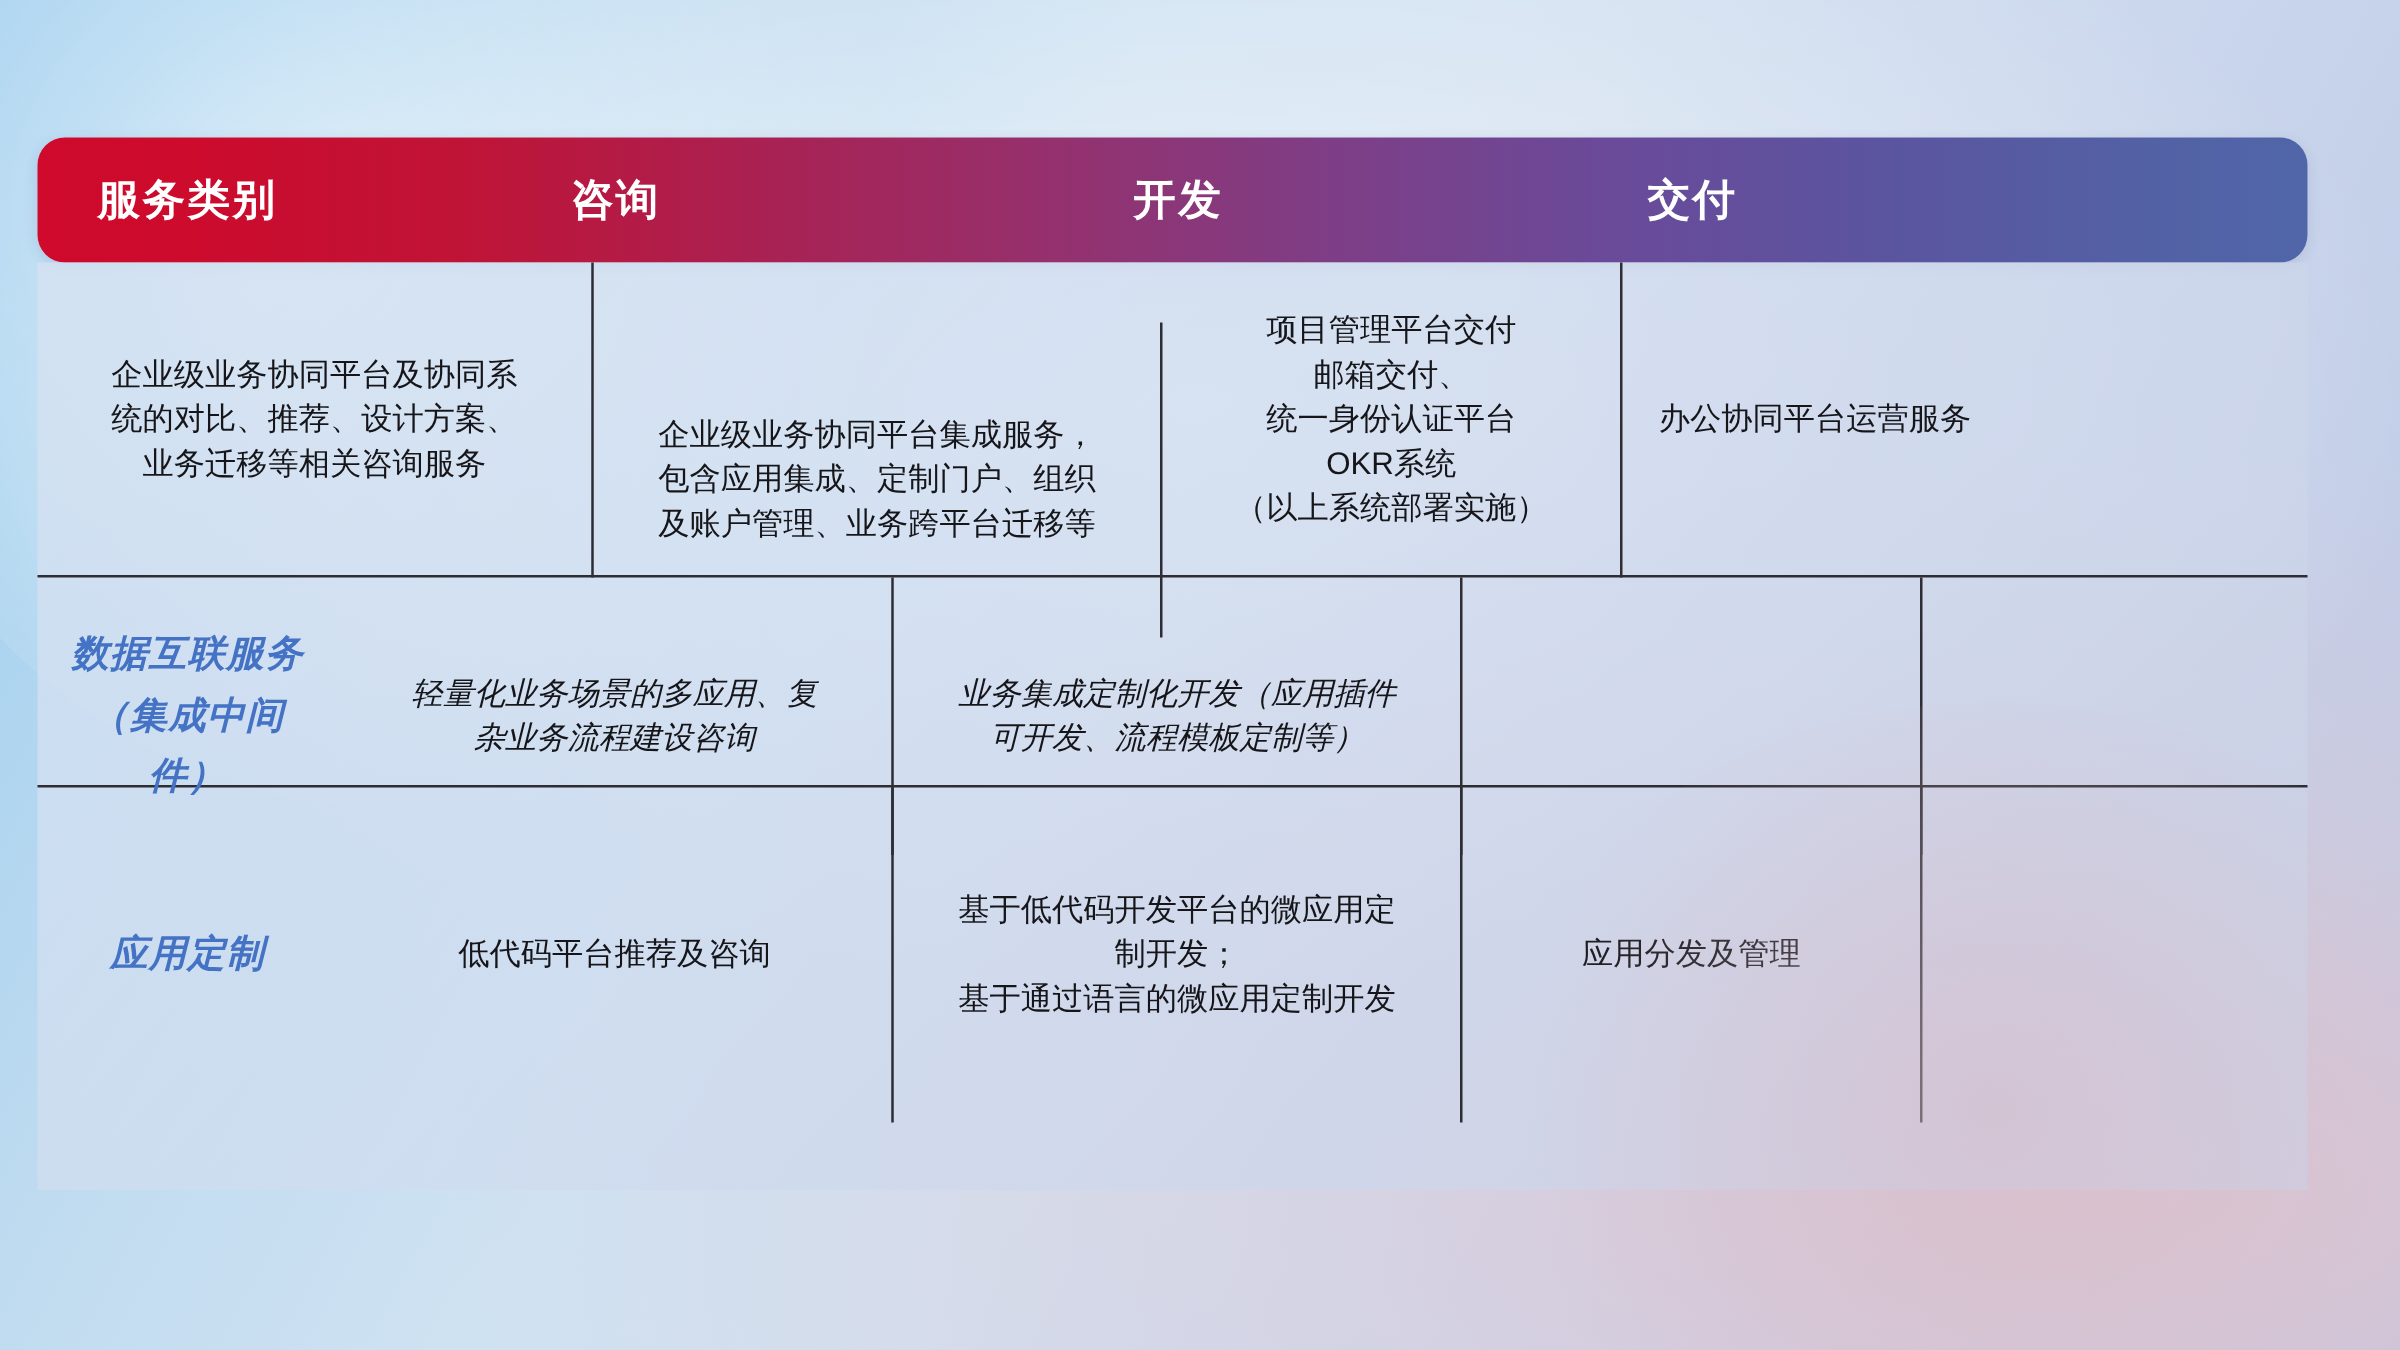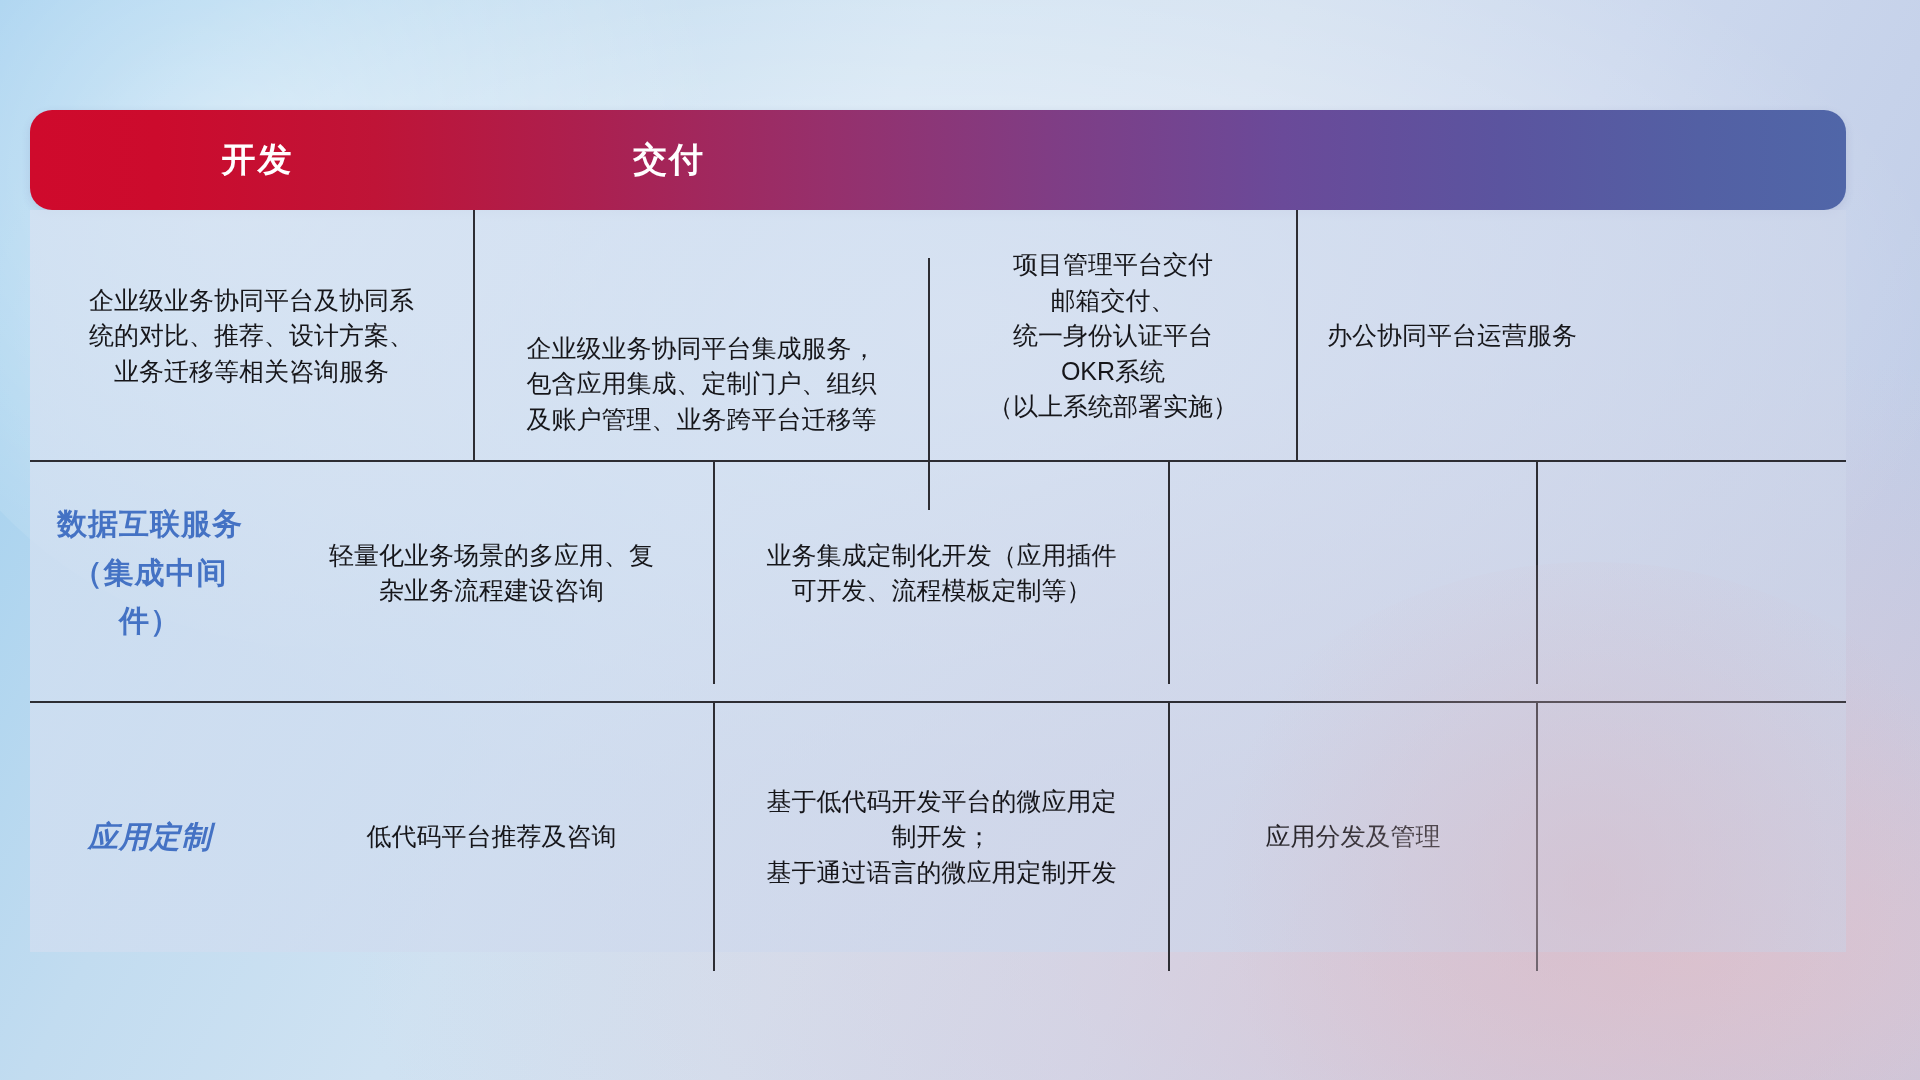--- a/index.html
+++ b/index.html
@@ -143,40 +143,42 @@
   }
 </style>
 </head>
 <body>
 
 <div id="page">
 
   <div class="table-wrap">
 
     <div class="thead" id="thead">
+        <div class="th" style="width: 240px;">服务类别</div>
+        <div class="th" style="width: 445px;">咨询</div>
         <div class="th" style="width: 455px;">开发</div>
         <div class="th" style="width: 368px;">交付</div>
       </div>
 
     <div class="tbody" id="tbody">
         <div class="row" style="height: 252px;">
           <div class="cell" style="width: 445px; height: 252px;">企业级业务协同平台及协同系
 统的对比、推荐、设计方案、
 业务迁移等相关咨询服务</div>
           <div class="cell" style="width: 455px; height: 252px; margin-top: 48px;">企业级业务协同平台集成服务，
 包含应用集成、定制门户、组织
 及账户管理、业务跨平台迁移等</div>
           <div class="cell" style="width: 368px; height: 252px;">项目管理平台交付
 邮箱交付、
 统一身份认证平台
 OKR系统
 （以上系统部署实施）</div>
           <div class="cell last" style="width: 308px; height: 252px;">办公协同平台运营服务</div>
         </div>
-        <div class="row" style="height: 241px;">
+        <div class="row" style="height: 168px; font-style: italic;">
           <div class="cell catcell" style="width: 240px; height: 222px;">数据互联服务
 （集成中间件）</div>
           <div class="cell" style="width: 445px; height: 222px;">轻量化业务场景的多应用、复
 杂业务流程建设咨询</div>
           <div class="cell" style="width: 455px; height: 222px;">业务集成定制化开发（应用插件
 可开发、流程模板定制等）</div>
           <div class="cell" style="width: 368px; height: 222px;"></div>
           <div class="cell last" style="width: 308px; height: 222px;"></div>
         </div>
         <div class="row" style="height: 268px;">

